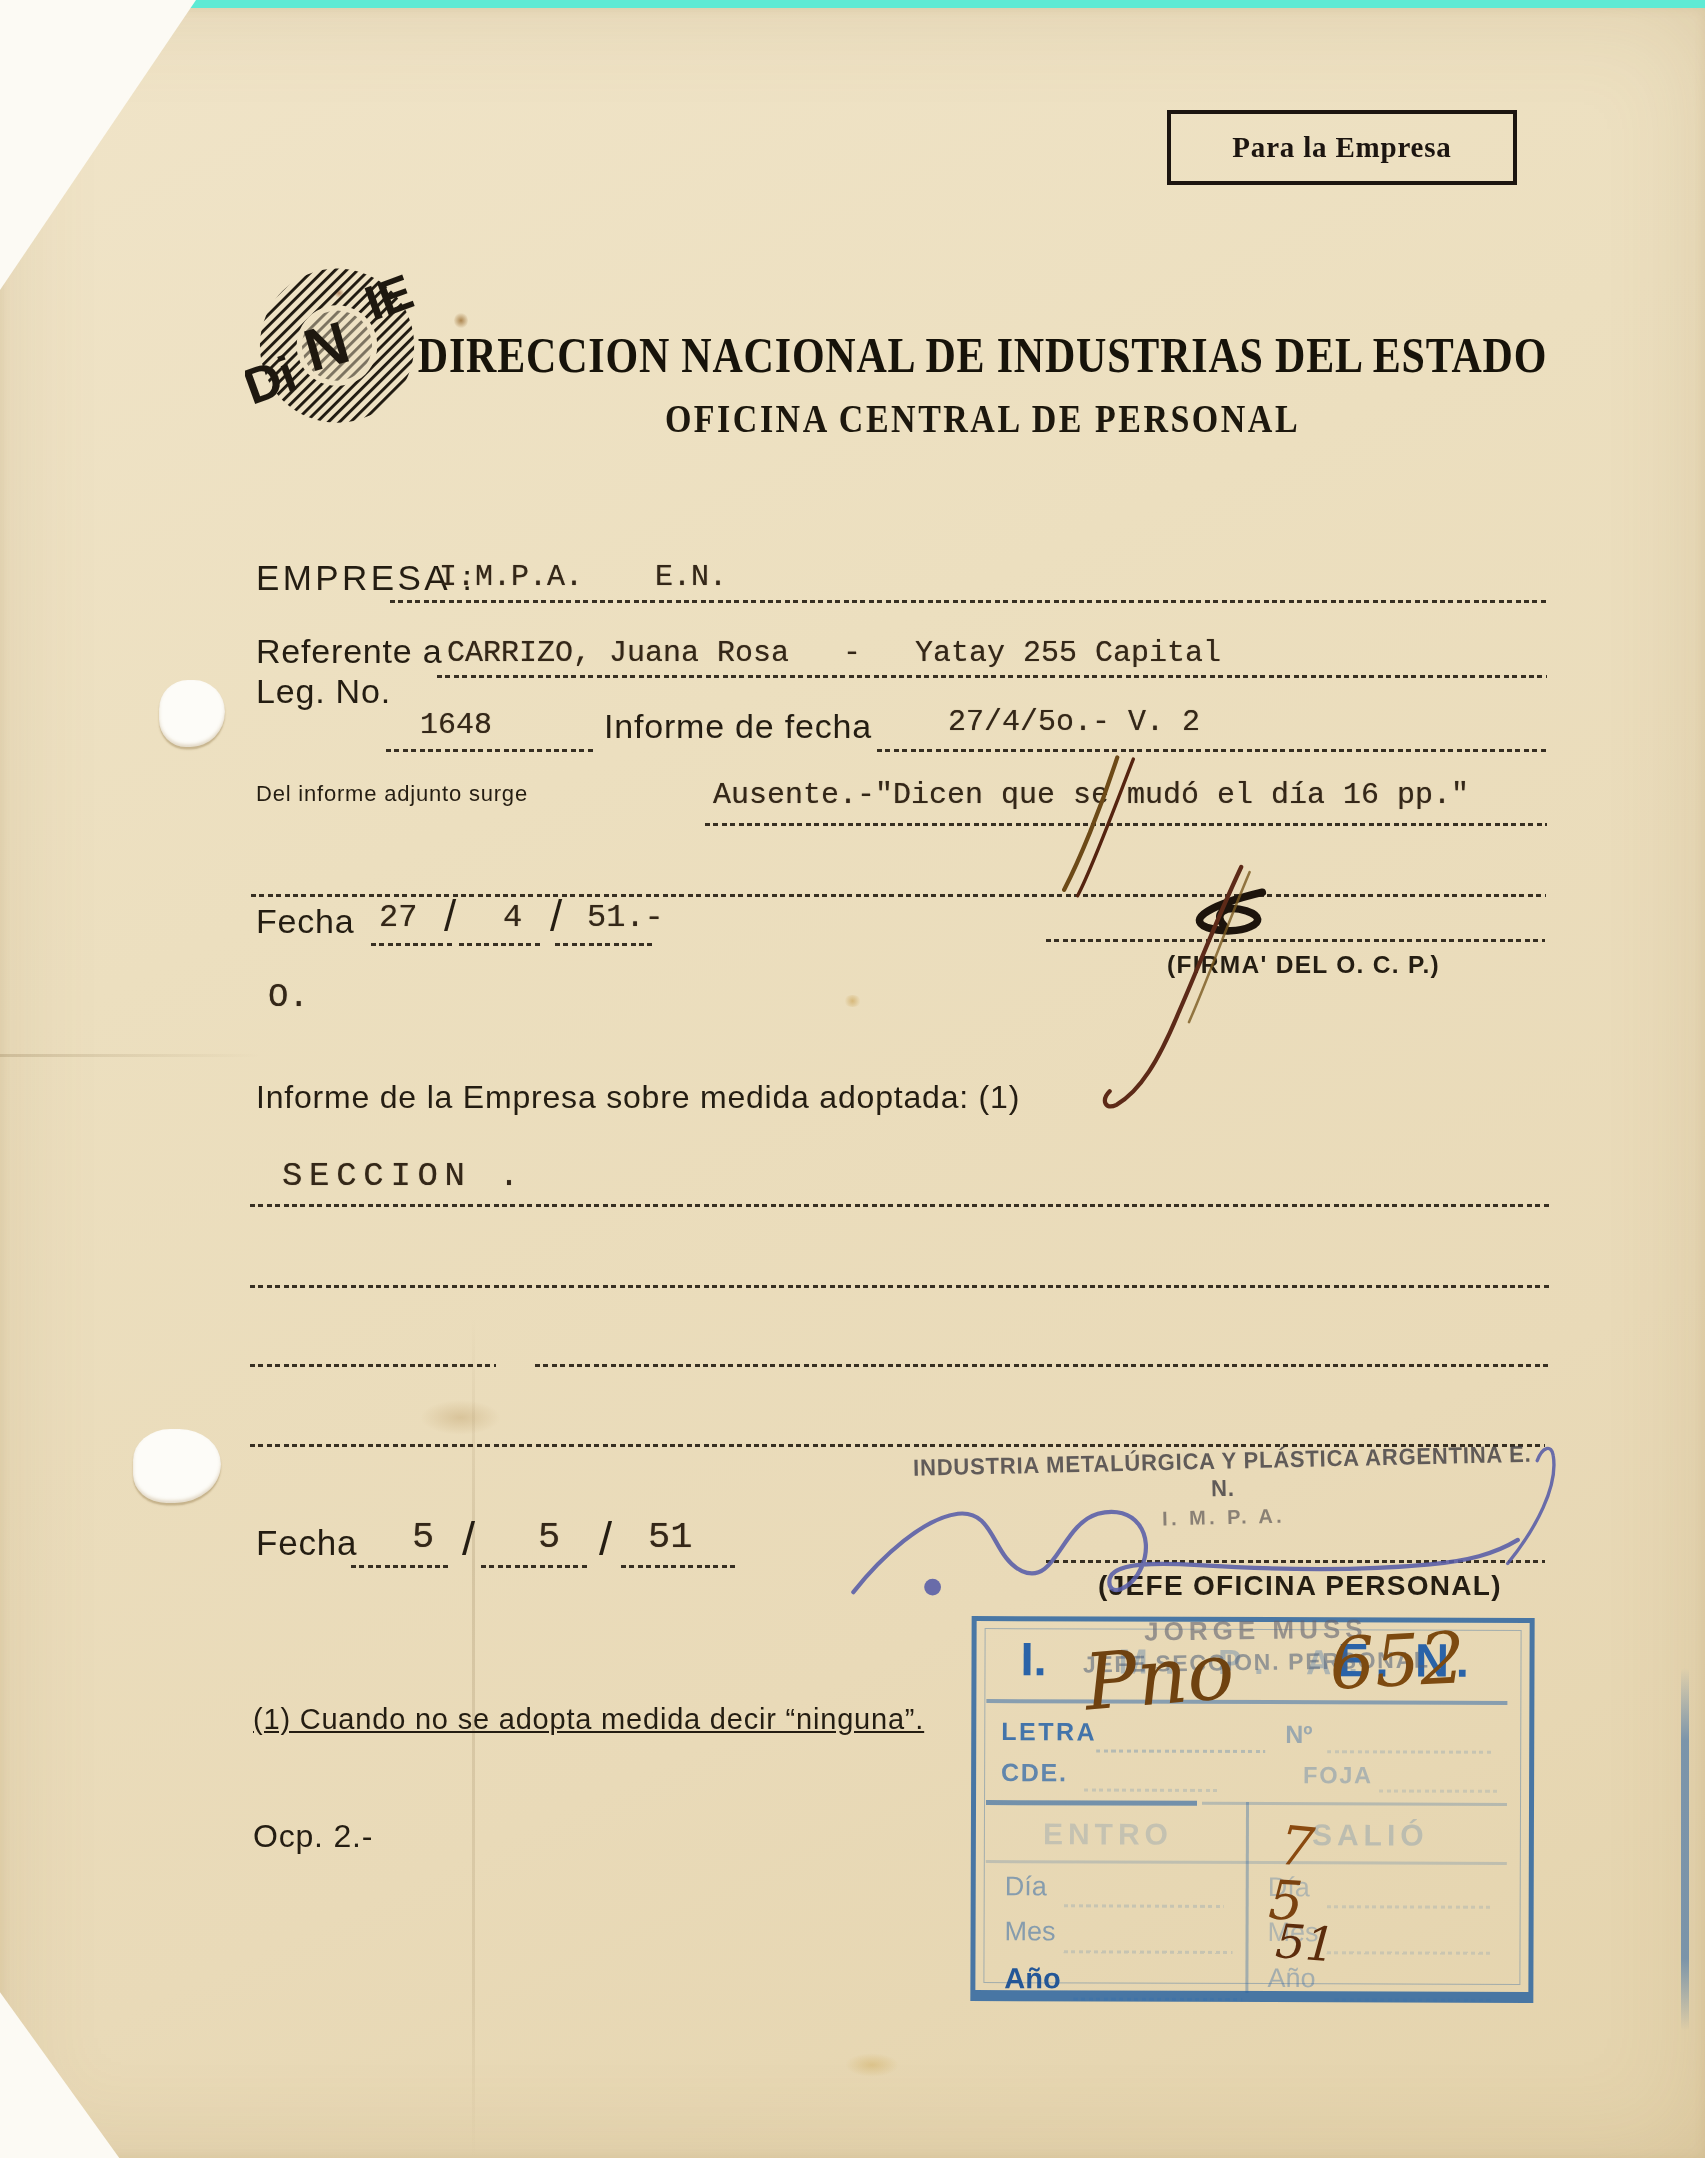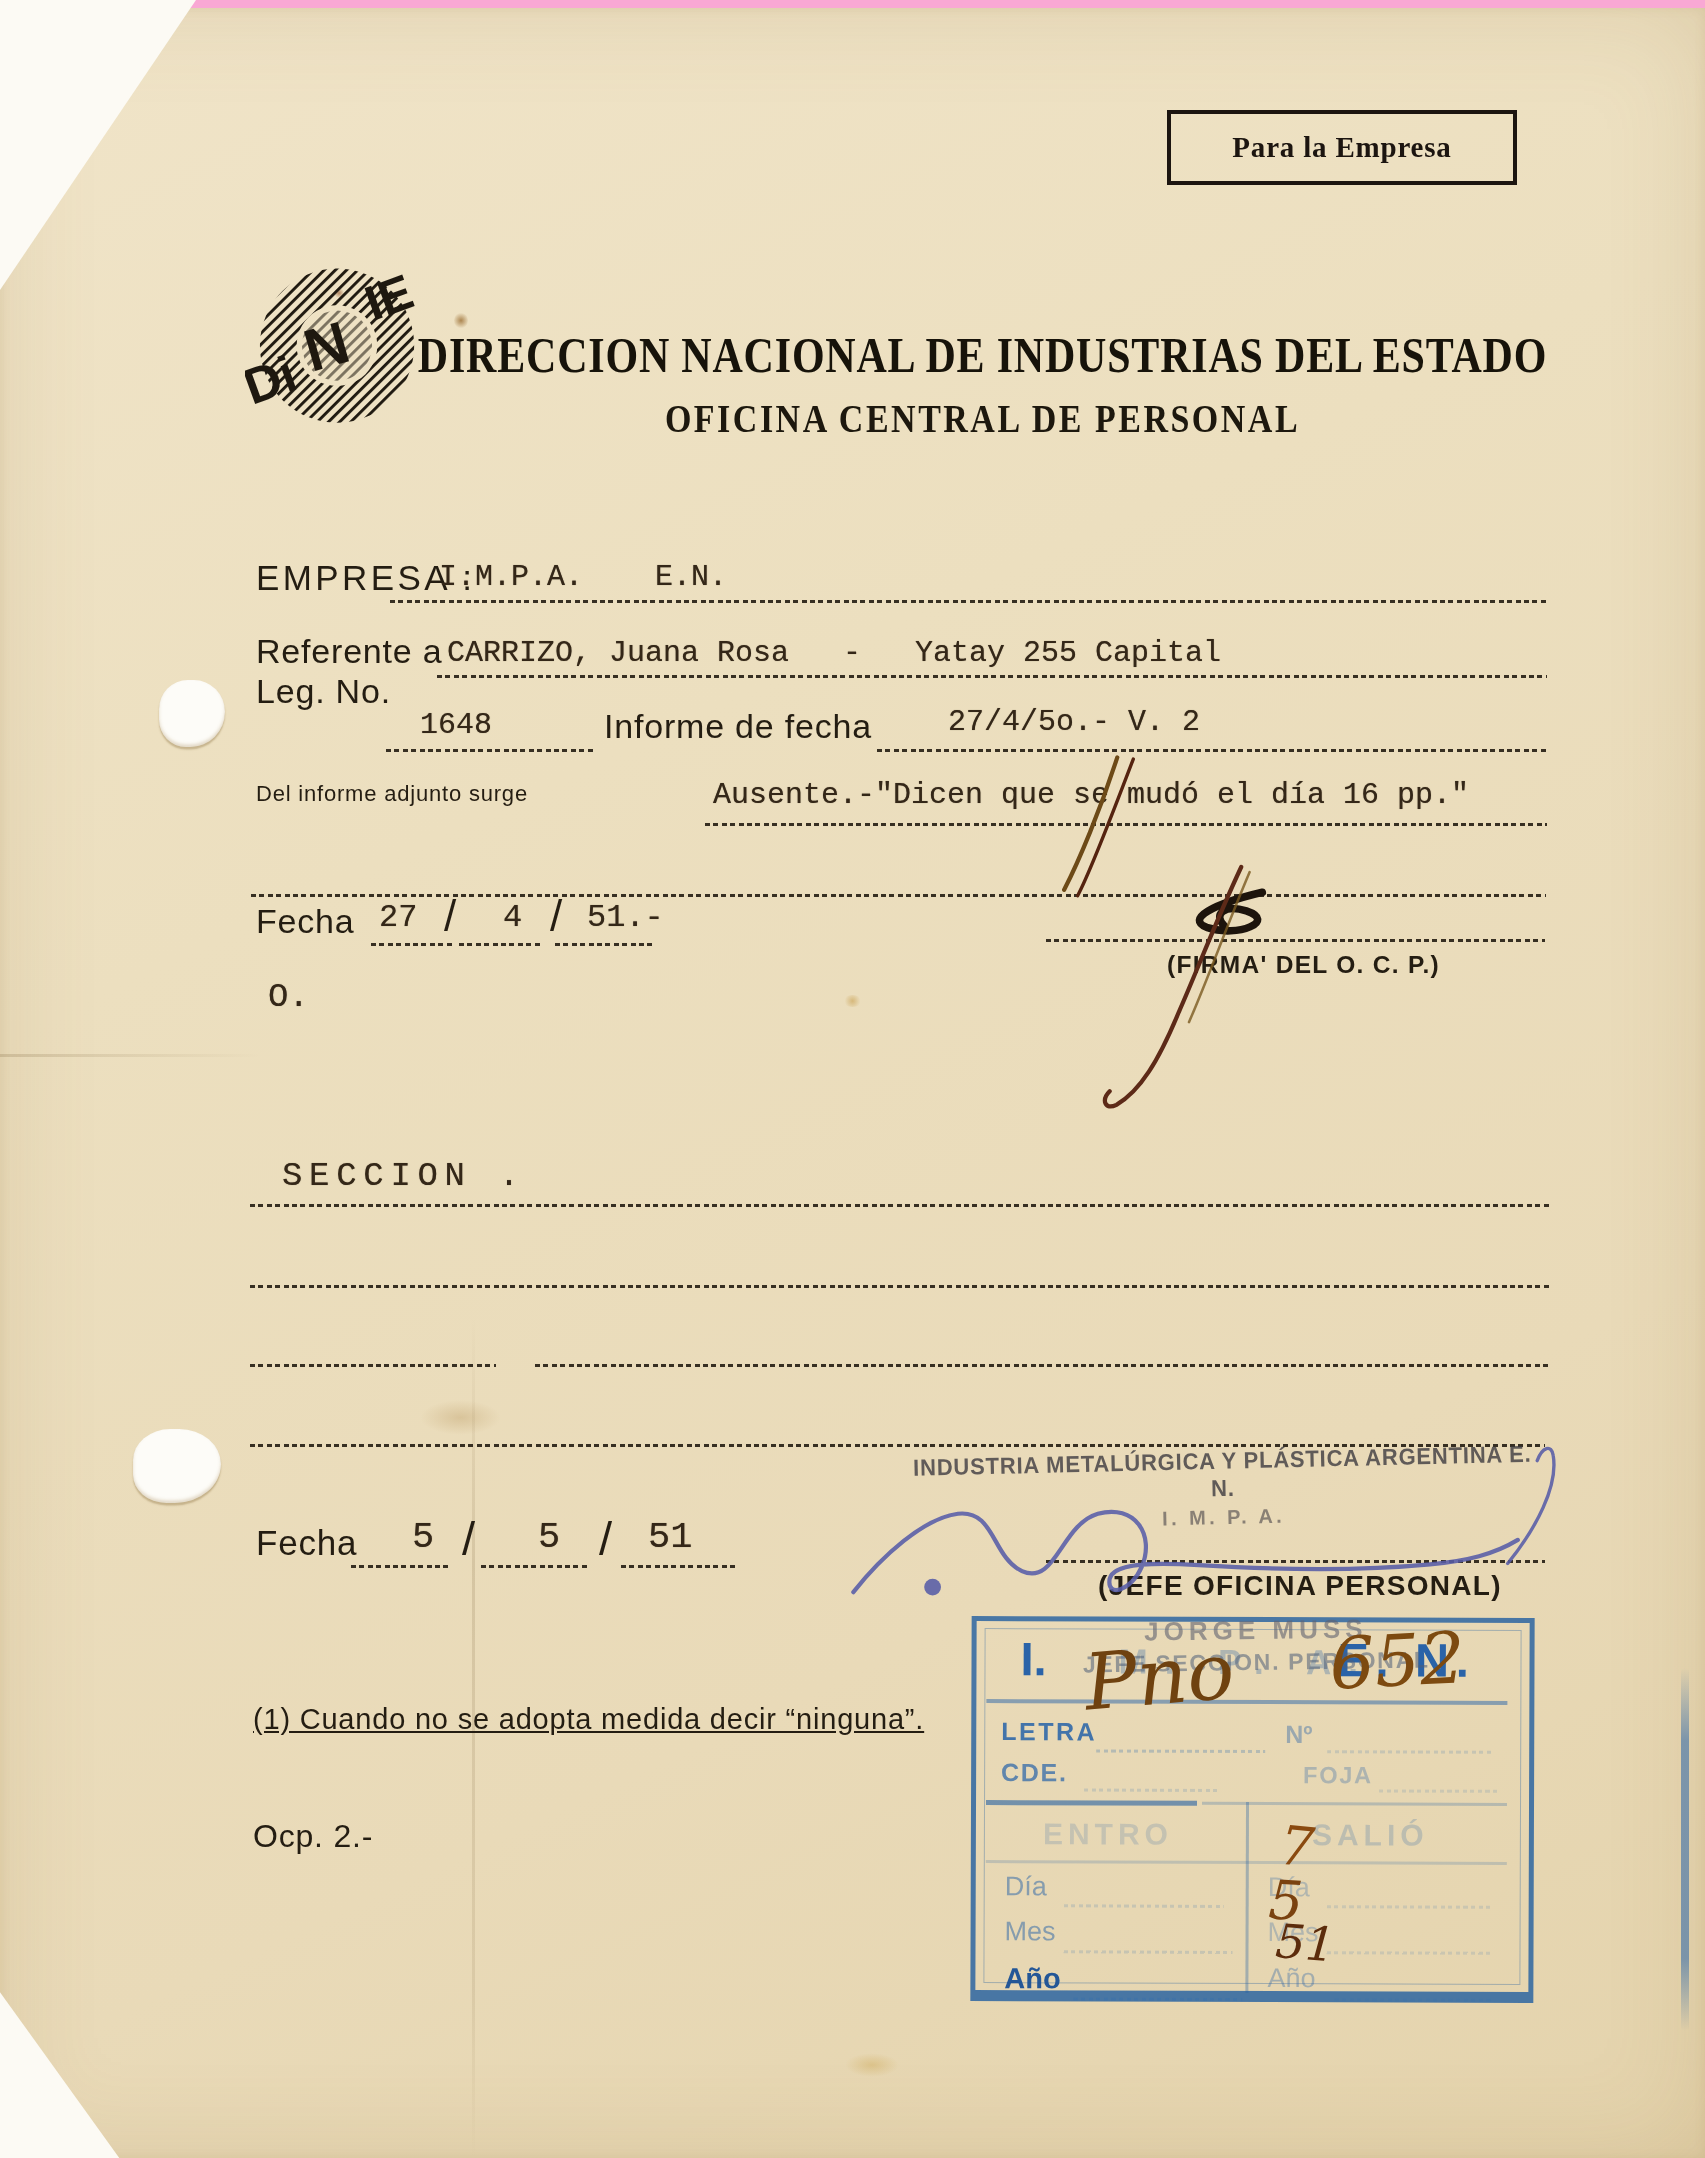--- a/index.html
+++ b/index.html
@@ -1,16 +1,16 @@
 <!DOCTYPE html>
 <html style="font-size:13.5px"><head>
 <meta charset="utf-8">
 <style>
   html,body{margin:0;padding:0;background:#fbf9f2;}
-  #stage{position:relative;width:1705px;height:2159px;overflow:hidden;background:#f9a8d4;
+  #stage{position:relative;width:1705px;height:2159px;overflow:hidden;background:#5eead4;
          font-family:"Liberation Sans",sans-serif;}
   .abs{position:absolute;}
   #paper{position:absolute;inset:8.4px 0 0 0;
          background:linear-gradient(155deg,#f0e4c8 0%,#ecdfbf 35%,#e9dab8 70%,#e4d3ac 100%);
          box-shadow:inset 0 0 101px rgba(140,105,50,.16), inset 0 0 11.8px rgba(150,115,60,.12);}
   .label{font-family:"Liberation Sans",sans-serif;color:#241d12;}
   .light{font-weight:400;letter-spacing:0.8px;}
   .typed{font-family:"Liberation Mono","DejaVu Sans Mono",monospace;color:#342718;
          white-space:pre;text-shadow:0 0 0.8px rgba(40,28,14,.6);}
   .dots{height:3.4px;background:repeating-linear-gradient(90deg,rgba(30,23,13,.88) 0 5px,transparent 5px 8.4px);}
@@ -86,20 +86,21 @@
   <div class="abs label" style="left:550px;top:891px;font-size:44px;font-weight:400;">/</div>
   <div class="abs typed" style="left:587px;top:899px;font-size:32px;">51.-</div>
   <div class="abs dots" style="left:371px;top:943px;width:81px;"></div>
   <div class="abs dots" style="left:459px;top:943px;width:81px;"></div>
   <div class="abs dots" style="left:555px;top:943px;width:101px;"></div>
   <div class="abs dots" style="left:1046px;top:939px;width:499px;"></div>
   <div class="abs caption" style="left:1122px;top:951px;width:363px;font-size:24.5px;">(FIRMA' DEL O. C. P.)</div>
 
   <div class="abs typed" style="left:268px;top:978px;font-size:34px;">O.</div>
 
+  <div class="abs label light" style="left:256px;top:1079px;font-size:32px;">Informe de la Empresa sobre medida adoptada: (1)</div>
   <div class="abs typed" style="left:282px;top:1157px;font-size:34px;letter-spacing:6.7px;">SECCION .</div>
   <div class="abs dots" style="left:250px;top:1204px;width:1299px;"></div>
 
   <div class="abs dots" style="left:250px;top:1285px;width:1299px;"></div>
   <div class="abs dots" style="left:250px;top:1364px;width:246px;"></div>
   <div class="abs dots" style="left:535px;top:1364px;width:1014px;"></div>
   <div class="abs dots" style="left:250px;top:1444px;width:1295px;"></div>
 
   <div class="abs" style="left:909px;top:1449px;width:628px;transform:rotate(-1.3deg);text-align:center;">
     <div style="font-weight:700;font-size:22px;letter-spacing:0.8px;color:rgba(58,55,62,.78);transform:scale(1,1.05);">INDUSTRIA METALÚRGICA Y PLÁSTICA ARGENTINA E. N.</div>

